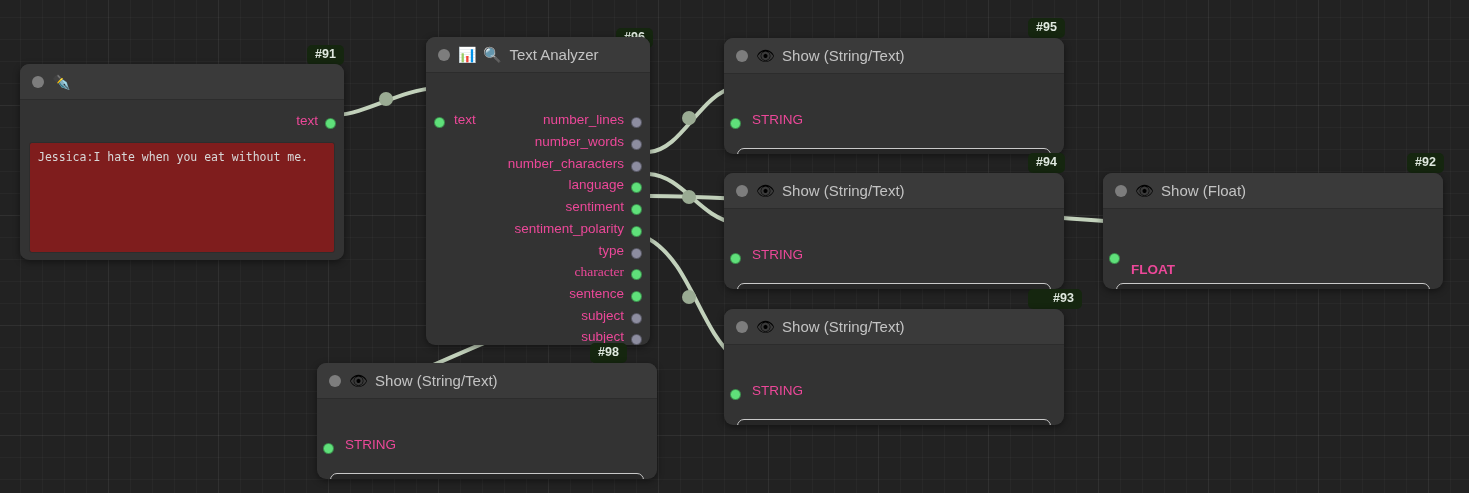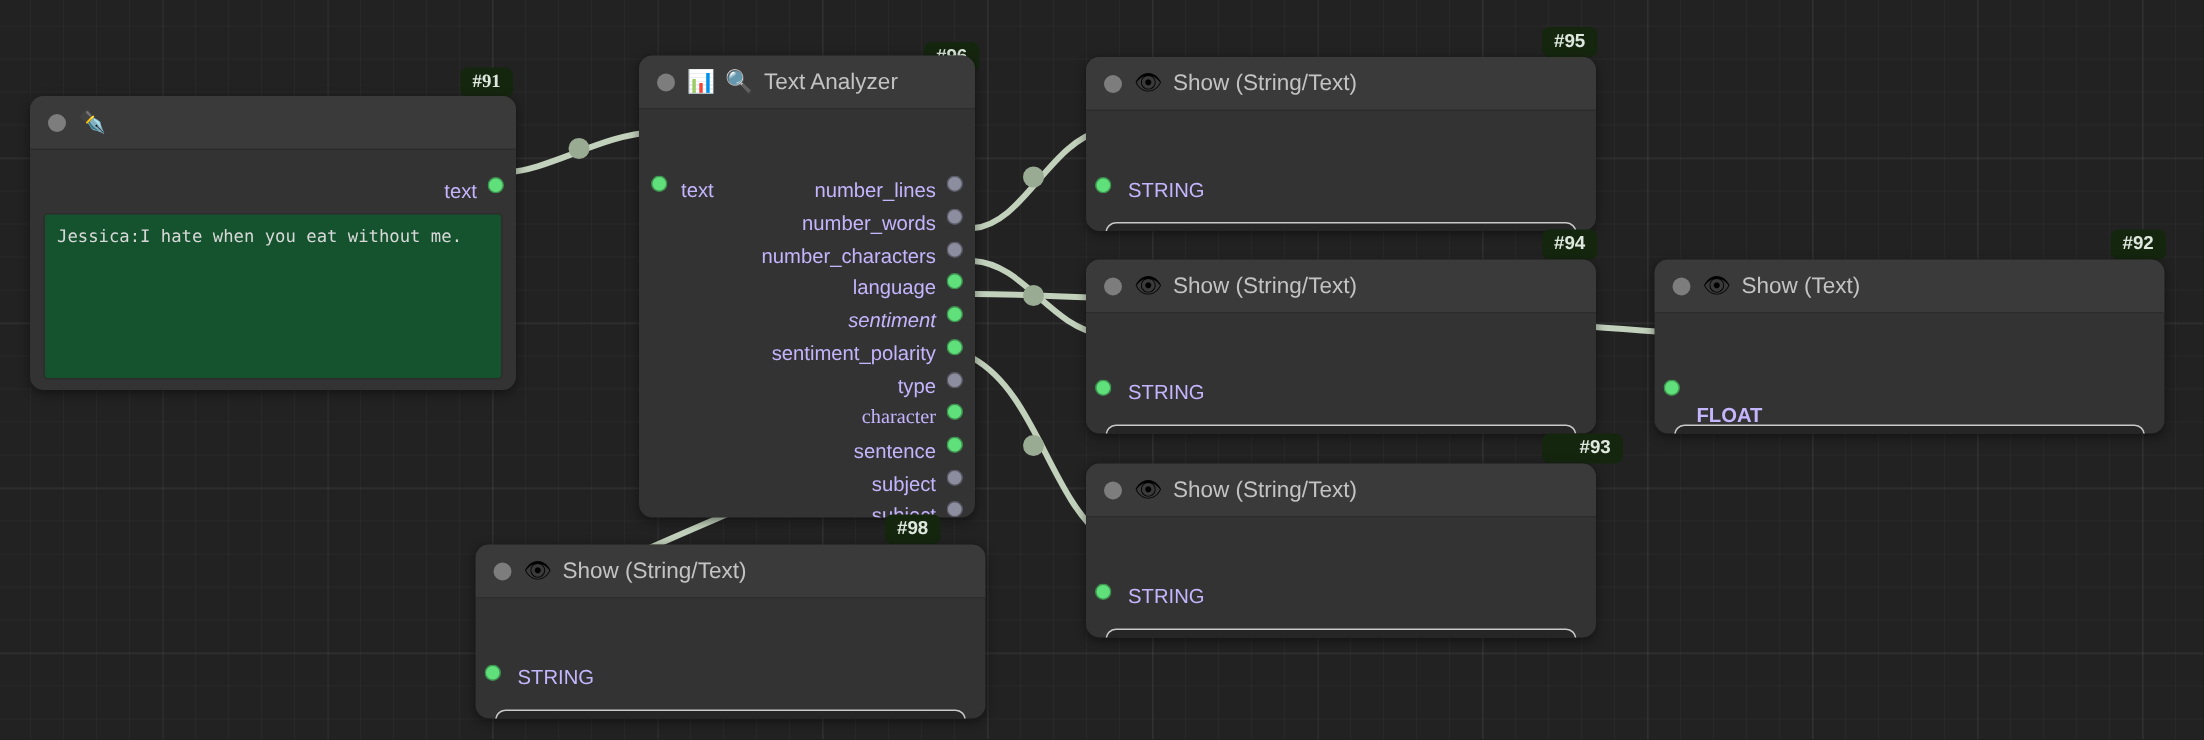--- a/index.html
+++ b/index.html
@@ -82,23 +82,23 @@
     border: 1px solid rgba(0,0,0,0.35);
     box-sizing: border-box;
   }
   .port-dot.on  { background: #5fe07a; }
   .port-dot.off { background: #8d8da0; }
 
   .port-row {
     position: absolute;
     height: 22px;
     display: flex;
-    align-items: flex-end;
+    align-items: flex-start;
     font-size: 13.5px;
-    color: #c4b5fd;
+    color: #ec4899;
     white-space: nowrap;
   }
   .port-row.out { right: 26px; justify-content: flex-end; }
   .port-row.in  { left: 28px; }
 
   .value-box {
     position: absolute;
     box-sizing: border-box;
     border: 1px solid #c9c9c9;
     border-radius: 7px;
@@ -107,21 +107,21 @@
     align-items: center;
     padding: 0 10px;
     font-size: 14px;
   }
   .value-box.str   { color: #27e127; }
   .value-box.float { color: #e8a020; }
 
   .textarea-box {
     position: absolute;
     box-sizing: border-box;
-    background: #14532d;
+    background: #7f1d1d;
     border: 1px solid #2d2d2d;
     border-radius: 3px;
     padding: 7px 8px;
     color: #d8d8d8;
     font-family: "DejaVu Sans Mono", "Liberation Mono", monospace;
     font-size: 11.5px;
     line-height: 1.35;
     overflow: hidden;
   }
 </style>
@@ -146,21 +146,21 @@
       <path d="M 644,262 C 600,300 470,345 330,412"></path>
     </g>
     <g fill="#9aab93">
       <circle cx="386" cy="99" r="7"></circle>
       <circle cx="689" cy="118" r="7"></circle>
       <circle cx="689" cy="197" r="7"></circle>
       <circle cx="689" cy="297" r="7"></circle>
     </g>
   </svg>
 
-  <div class="badge" style="left:307px; top:45px;font-family:Liberation Serif, serif;">#91</div>
+  <div class="badge" style="left:307px; top:45px;">#91</div>
   <div class="node" style="left:20px; top:64px; width:324px; height:196px;">
     <div class="node-header">
       <span class="collapse-dot"></span>
       <span class="node-icon">✒️</span>
     </div>
     <div class="node-body">
       <div class="port-row out" style="top:13px;">
         <span>text</span>
       </div>
       <span class="port-dot on" style="right:8px; top:18px;"></span>
@@ -196,21 +196,21 @@
       <div class="port-row out" style="top:83px;">
         <span>number_characters</span>
       </div>
       <span class="port-dot off" style="right:8px; top:88px;"></span>
 
       <div class="port-row out" style="top:104px;">
         <span>language</span>
       </div>
       <span class="port-dot on" style="right:8px; top:109px;"></span>
 
-      <div class="port-row out" style="top:126px;font-style:italic;">
+      <div class="port-row out" style="top:126px;">
         <span>sentiment</span>
       </div>
       <span class="port-dot on" style="right:8px; top:131px;"></span>
 
       <div class="port-row out" style="top:148px;">
         <span>sentiment_polarity</span>
       </div>
       <span class="port-dot on" style="right:8px; top:153px;"></span>
 
       <div class="port-row out" style="top:170px;">
@@ -287,21 +287,21 @@
       <span class="port-dot on" style="left:6px; top:44px;"></span>
       <div class="value-box str" style="left:13px; top:74px; width:314px; height:32px;">Jessica</div>
     </div>
   </div>
 
   <div class="badge" style="left:1407px; top:153px;">#92</div>
   <div class="node" style="left:1103px; top:173px; width:340px; height:116px;">
     <div class="node-header">
       <span class="collapse-dot"></span>
       <span class="node-icon">👁</span>
-      <span class="node-title">Show (Text)</span>
+      <span class="node-title">Show (Float)</span>
     </div>
     <div class="node-body">
       <div class="port-row in" style="top:53px;font-weight:bold;">
         <span>FLOAT</span>
       </div>
       <span class="port-dot on" style="left:6px; top:44px;"></span>
       <div class="value-box float" style="left:13px; top:74px; width:314px; height:32px;">-0.8</div>
     </div>
   </div>
 

